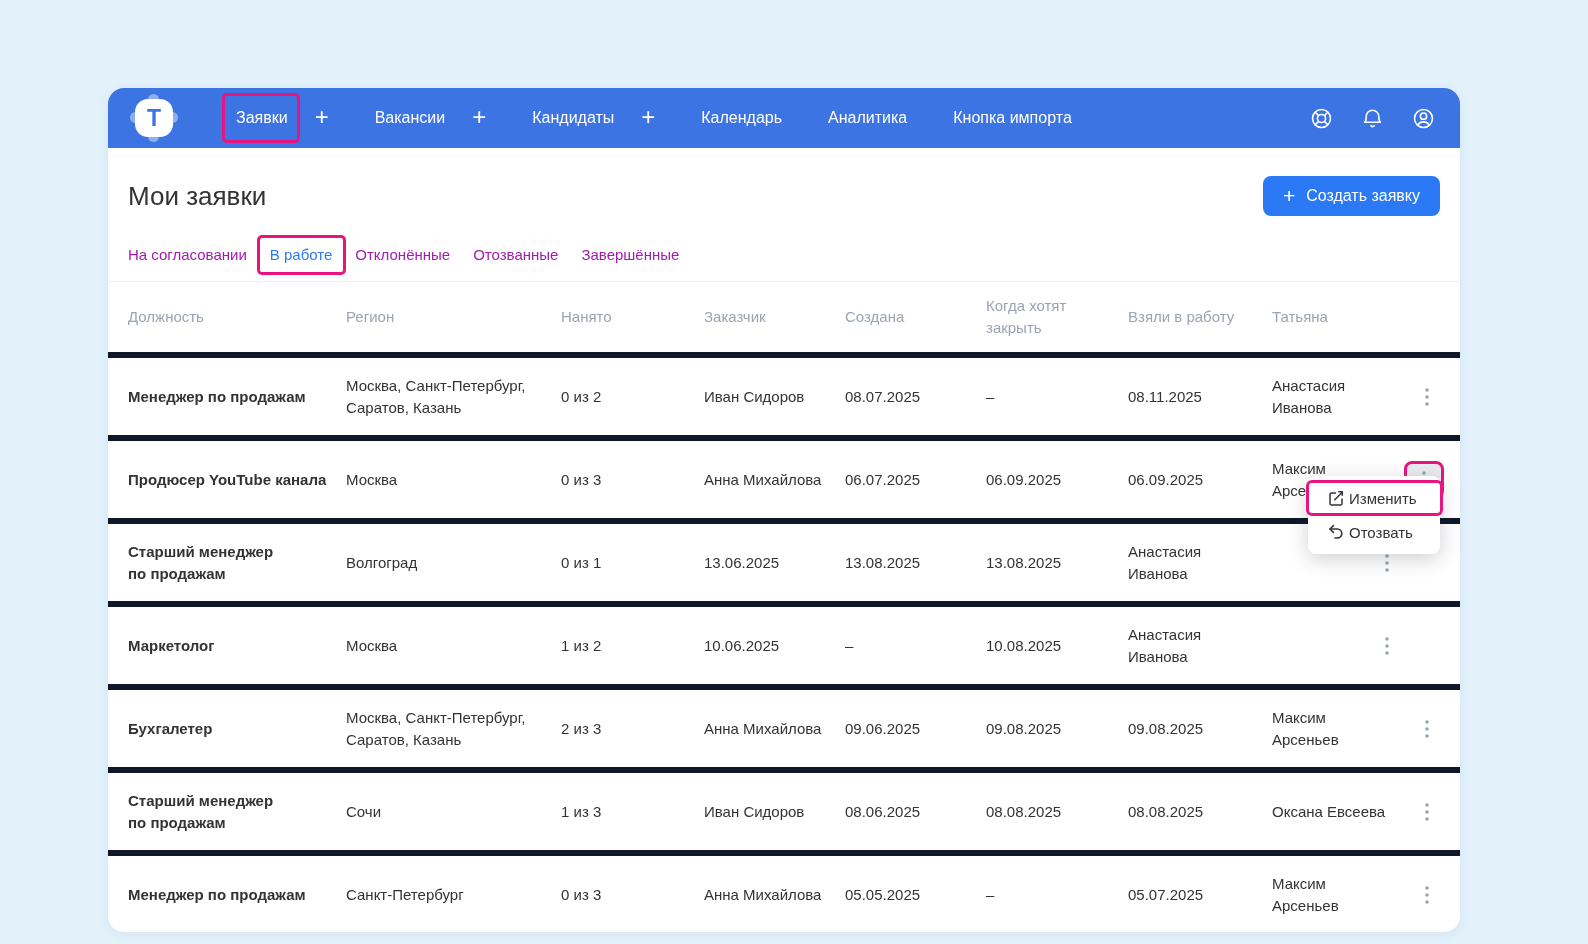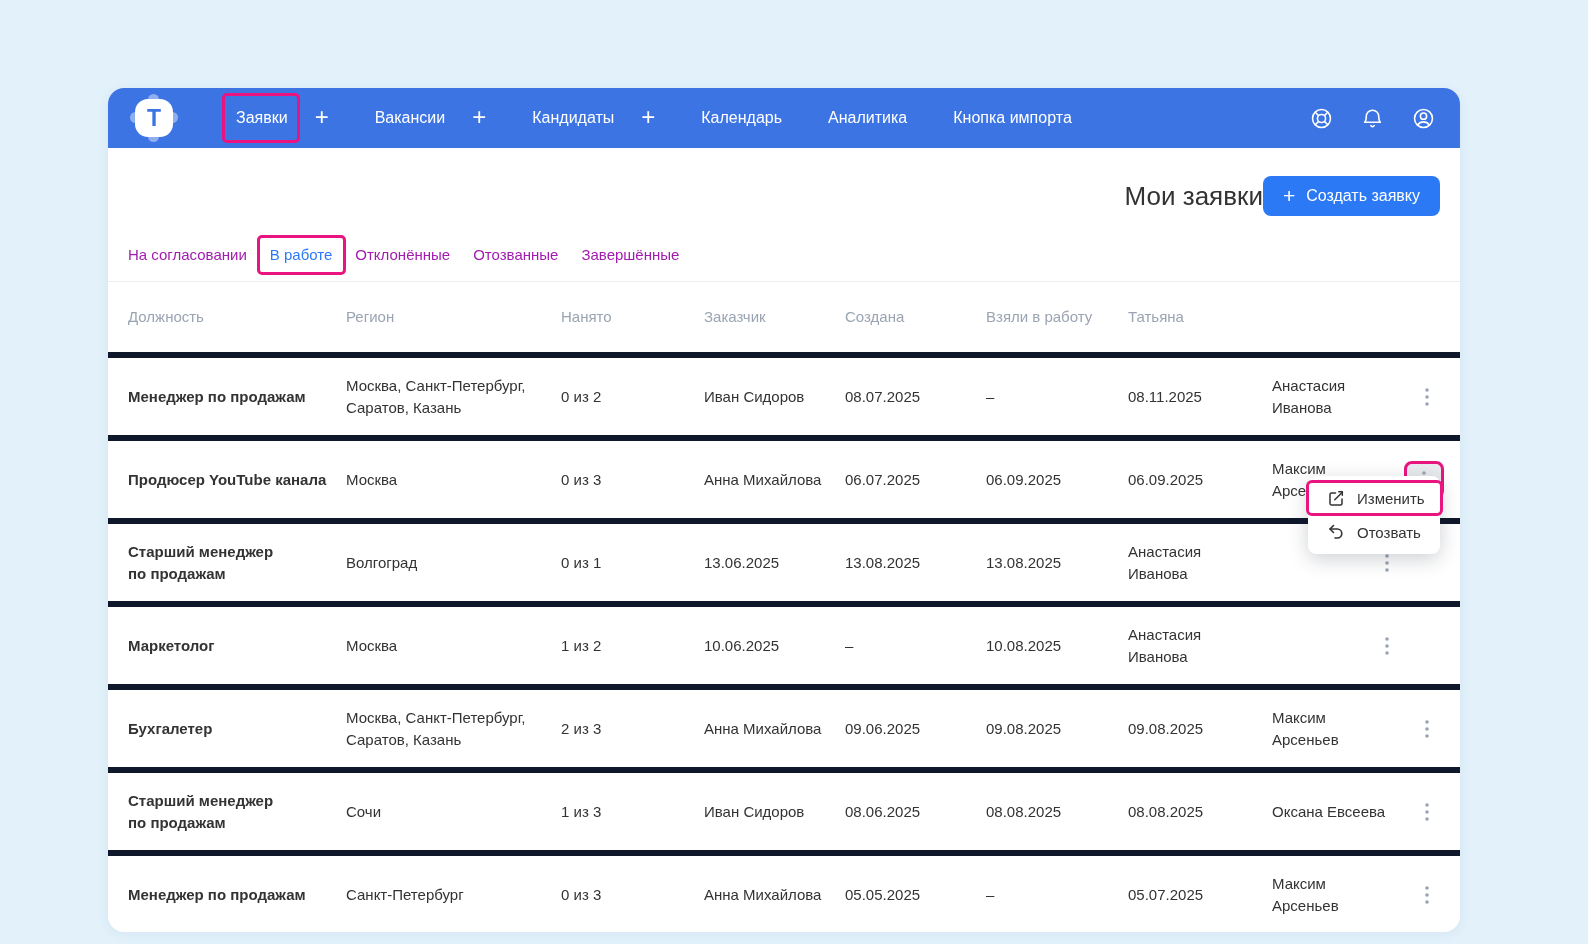--- a/index.html
+++ b/index.html
@@ -24,21 +24,21 @@
     display:flex;align-items:center;justify-content:center;
     color:#3D74E3;font-weight:bold;font-size:23px;}
   .nav-items{display:flex;align-items:center;gap:27px;}
   .nav-link{color:#fff;font-size:16px;text-decoration:none;cursor:pointer;white-space:nowrap;position:relative;margin-left:19px;}
   .nav-plus{color:#fff;font-size:24px;font-weight:300;line-height:1;cursor:pointer;margin-top:-3px;}
   .hl-nav::before{content:"";position:absolute;left:-14px;right:-12px;top:-16px;bottom:-16px;
     border:3px solid #E91480;border-radius:5px;pointer-events:none;}
   .nav-right{margin-left:auto;display:flex;align-items:center;gap:26px;}
   .nav-icon{display:flex;cursor:pointer;}
   
-  .page-header{display:flex;justify-content:flex-end;align-items:center;padding:28px 20px 0 20px;}
+  .page-header{display:flex;justify-content:space-between;align-items:center;padding:28px 20px 0 20px;}
   .page-header h1{margin:0;font-size:26px;font-weight:400;line-height:30px;color:#333;}
   .create-btn{display:flex;align-items:center;gap:11px;background:#2C79F6;color:#fff;
     border:none;border-radius:8px;height:40px;padding:0 20px;font-size:16px;cursor:pointer;
     font-family:"Liberation Sans", sans-serif;}
   .btn-plus{font-size:21px;font-weight:300;line-height:1;margin-top:-2px;}
   
   .tabs{display:flex;align-items:center;gap:23px;padding:30px 20px 17px 20px;
     border-bottom:1px solid #ECEEF1;font-size:15px;}
   .tab{color:#a21caf;cursor:pointer;position:relative;white-space:nowrap;line-height:18px;}
   .tab.active{color:#2C79F6;}
@@ -54,21 +54,21 @@
   .cell.position{font-weight:700;}
   .cell.actions{display:flex;justify-content:flex-end;padding-right:0;}
   .kebab{background:transparent;border:none;width:34px;height:38px;border-radius:8px;
     display:flex;align-items:center;justify-content:center;cursor:pointer;padding:0;}
   .kebab svg{display:block;}
   .kebab.open{background:#E9EBEE;}
   .hl-kebab{border:3px solid #E91480;width:40px;height:38px;}
   
   .menu{position:absolute;left:1200px;top:388px;width:132px;background:#fff;border-radius:8px;
     box-shadow:0 5px 20px rgba(30,40,60,.22);padding:5px 0;z-index:30;}
-  .menu-item{display:flex;align-items:center;gap:12px;height:34px;padding:0 16px 0 19px;
+  .menu-item{display:flex;align-items:center;gap:4px;height:34px;padding:0 16px 0 19px;
     font-size:15px;color:#333;cursor:pointer;position:relative;}
   .mi-icon{display:flex;flex:none;}
   .hl-menu::before{content:"";position:absolute;left:-2px;right:-3px;top:-1px;bottom:-1px;
     border:3px solid #E91480;border-radius:6px;pointer-events:none;}
 </style>
 </head>
 <body>
 
 <div class="page">
   <div class="card">
@@ -131,20 +131,22 @@
         <div class="tab">Отозванные</div>
         <div class="tab">Завершённые</div>
       </div>
 
     <div class="thead">
         <div class="th">Должность</div>
         <div class="th">Регион</div>
         <div class="th">Нанято</div>
         <div class="th">Заказчик</div>
         <div class="th">Создана</div>
+        <div class="th">Когда хотят
+закрыть</div>
         <div class="th">Взяли в работу</div>
         <div class="th">Татьяна</div>
         <div class="th"></div>
       </div>
     <div class="tbody">
         <div class="trow">
           <div class="cell position">Менеджер по продажам</div>
           <div class="cell region">Москва, Санкт-Петербург,
 Саратов, Казань</div>
           <div class="cell hired">0 из 2</div>

